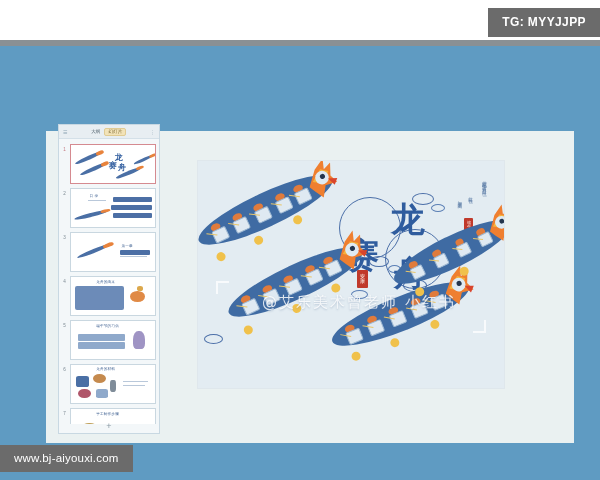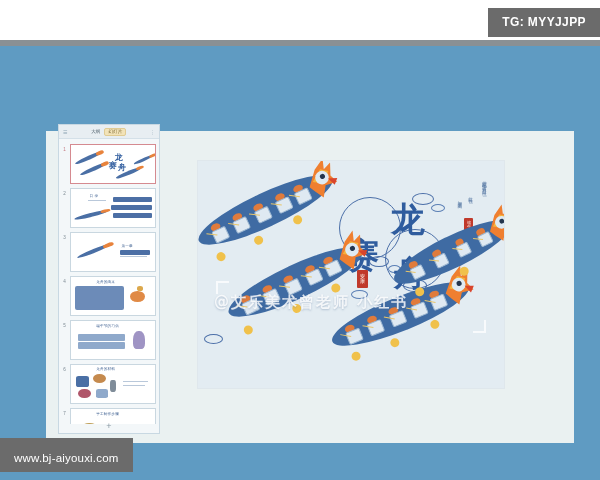--- a/index.html
+++ b/index.html
@@ -20,21 +20,21 @@
     background:#6b6b6b; color:#ffffff;
     font-size:12px; font-weight:bold; letter-spacing:.4px;
     padding:7px 14px 8px 14px;
   }
 
   
   .site-badge {
     position:absolute; left:0; bottom:8px;
     background:#6b6b6b; color:#ffffff;
     font-size:11.5px; letter-spacing:.2px;
-    padding:14px 14px 8px 14px;
+    padding:7px 14px 8px 14px;
   }
 
   
   .desktop { position:absolute; left:0; top:46px; width:600px; height:434px; background:#5f9bc2; }
 
   
   .editor {
     position:absolute; left:46px; top:85px; width:528px; height:312px;
     background:#eaf1f1;
   }
@@ -166,24 +166,24 @@
     width:58%; height:7%;
     background:#e8c66b; transform:rotate(32deg);
   }
   .paddle-dot {
     position:absolute; width:9px; height:9px; border-radius:50%;
     background:#f0c14b;
   }
 
   
   .slide-wm {
-    position:absolute; left:16px; top:58%;
-    width:100%; 
+    position:absolute; left:8px; top:58%;
+    width:100%; text-align:center;
     color:rgba(255,255,255,.82);
-    font-size:15px; font-weight:bold; letter-spacing:2px;
+    font-size:15px; font-weight:normal; letter-spacing:2px;
     font-family:"DejaVu Sans", sans-serif;
     text-shadow:0 1px 2px rgba(80,110,150,.35);
     pointer-events:none;
   }
   .wm-bracket {
     position:absolute; border:2px solid rgba(255,255,255,.75); width:13px; height:13px;
   }
   .wm-bracket.tl { left:6%;  top:53%;  border-right:none; border-bottom:none; }
   .wm-bracket.br { right:6%; top:70%;  border-left:none;  border-top:none; }
 </style>

